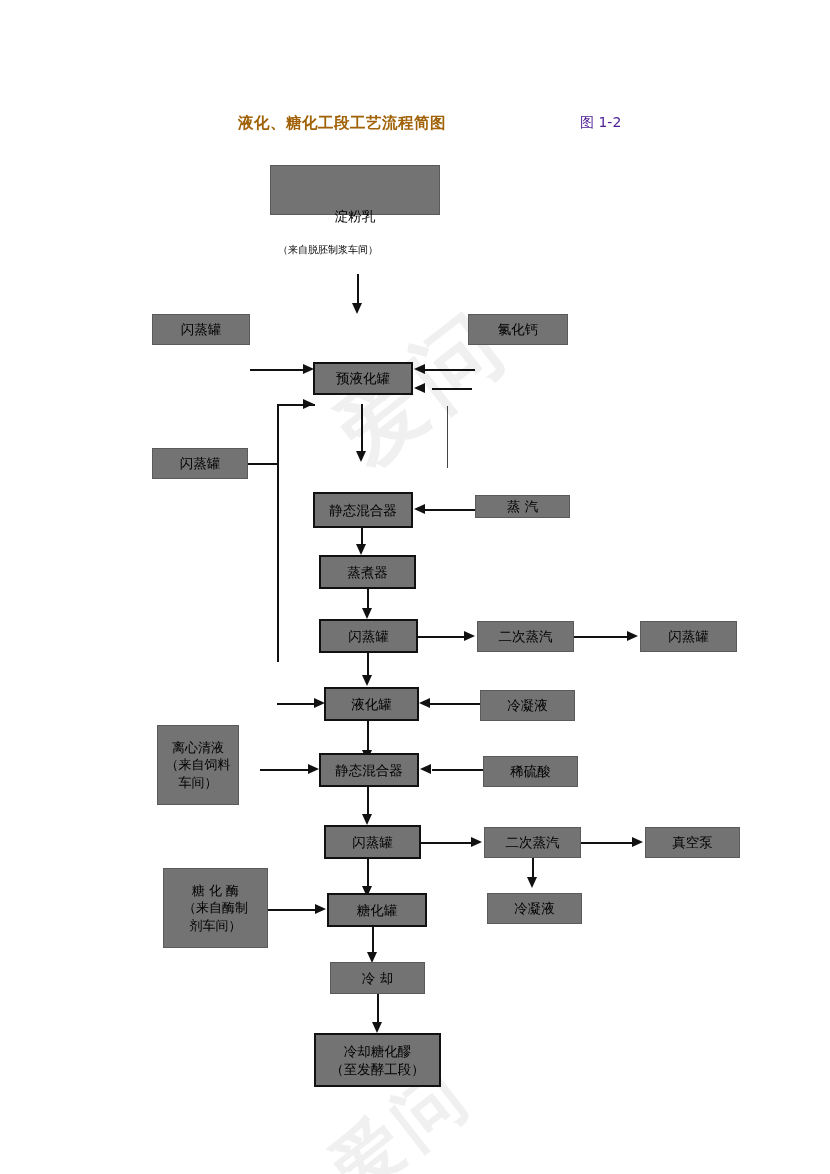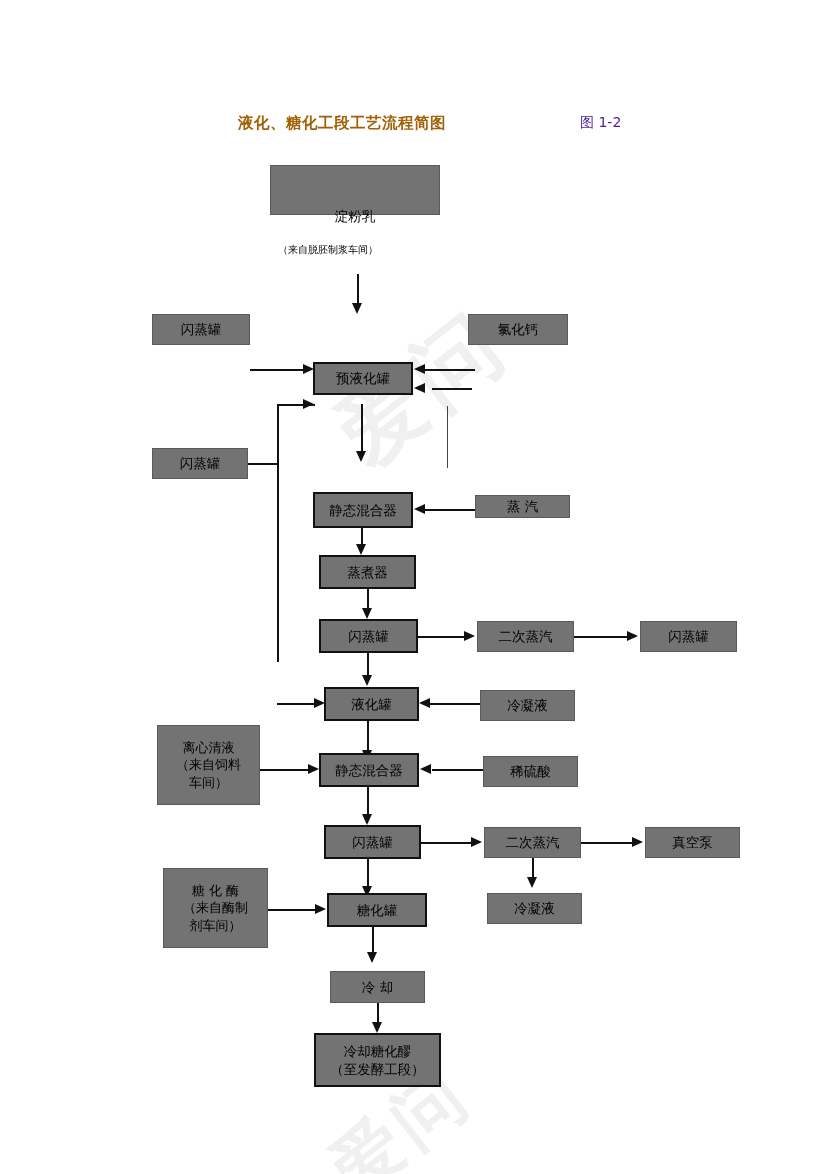--- a/index.html
+++ b/index.html
@@ -220,21 +220,21 @@
 
   <div class="box" style="left:480px; top:690px; width:95px; height:31px;">
     <span>冷凝液</span>
   </div>
   <div class="ln ln-h" style="left:430px; top:703px; width:50px;"></div>
   <div class="arrow ar-left" style="left:419px; top:698px;"></div>
 
   <div class="ln ln-v" style="left:367px; top:720px; height:32px;"></div>
   <div class="arrow ar-down" style="left:362px; top:750px;"></div>
 
-  <div class="box" style="left:157px; top:725px; width:103px; height:80px; font-size:13px;">
+  <div class="box" style="left:157px; top:725px; width:82px; height:80px; font-size:13px;">
     <span>离心清液
 （来自饲料
 车间）</span>
   </div>
   <div class="ln ln-h" style="left:260px; top:769px; width:55px;"></div>
   <div class="arrow ar-right" style="left:308px; top:764px;"></div>
 
   <div class="box thick" style="left:320px; top:754px; width:98px; height:32px;">
     <span>静态混合器</span>
   </div>
@@ -282,21 +282,21 @@
   <div class="ln ln-h" style="left:268px; top:909px; width:54px;"></div>
   <div class="arrow ar-right" style="left:315px; top:904px;"></div>
 
   <div class="box thick" style="left:328px; top:894px; width:98px; height:32px;">
     <span>糖化罐</span>
   </div>
 
   <div class="ln ln-v" style="left:372px; top:926px; height:28px;"></div>
   <div class="arrow ar-down" style="left:367px; top:952px;"></div>
 
-  <div class="box" style="left:330px; top:962px; width:95px; height:32px;margin-top:9px;">
+  <div class="box" style="left:330px; top:962px; width:95px; height:32px;">
     <span>冷  却</span>
   </div>
 
   <div class="ln ln-v" style="left:377px; top:994px; height:30px;"></div>
   <div class="arrow ar-down" style="left:372px; top:1022px;"></div>
 
   <div class="box thick" style="left:315px; top:1034px; width:125px; height:52px;">
     <span>冷却糖化醪
 （至发酵工段）</span>
   </div>

